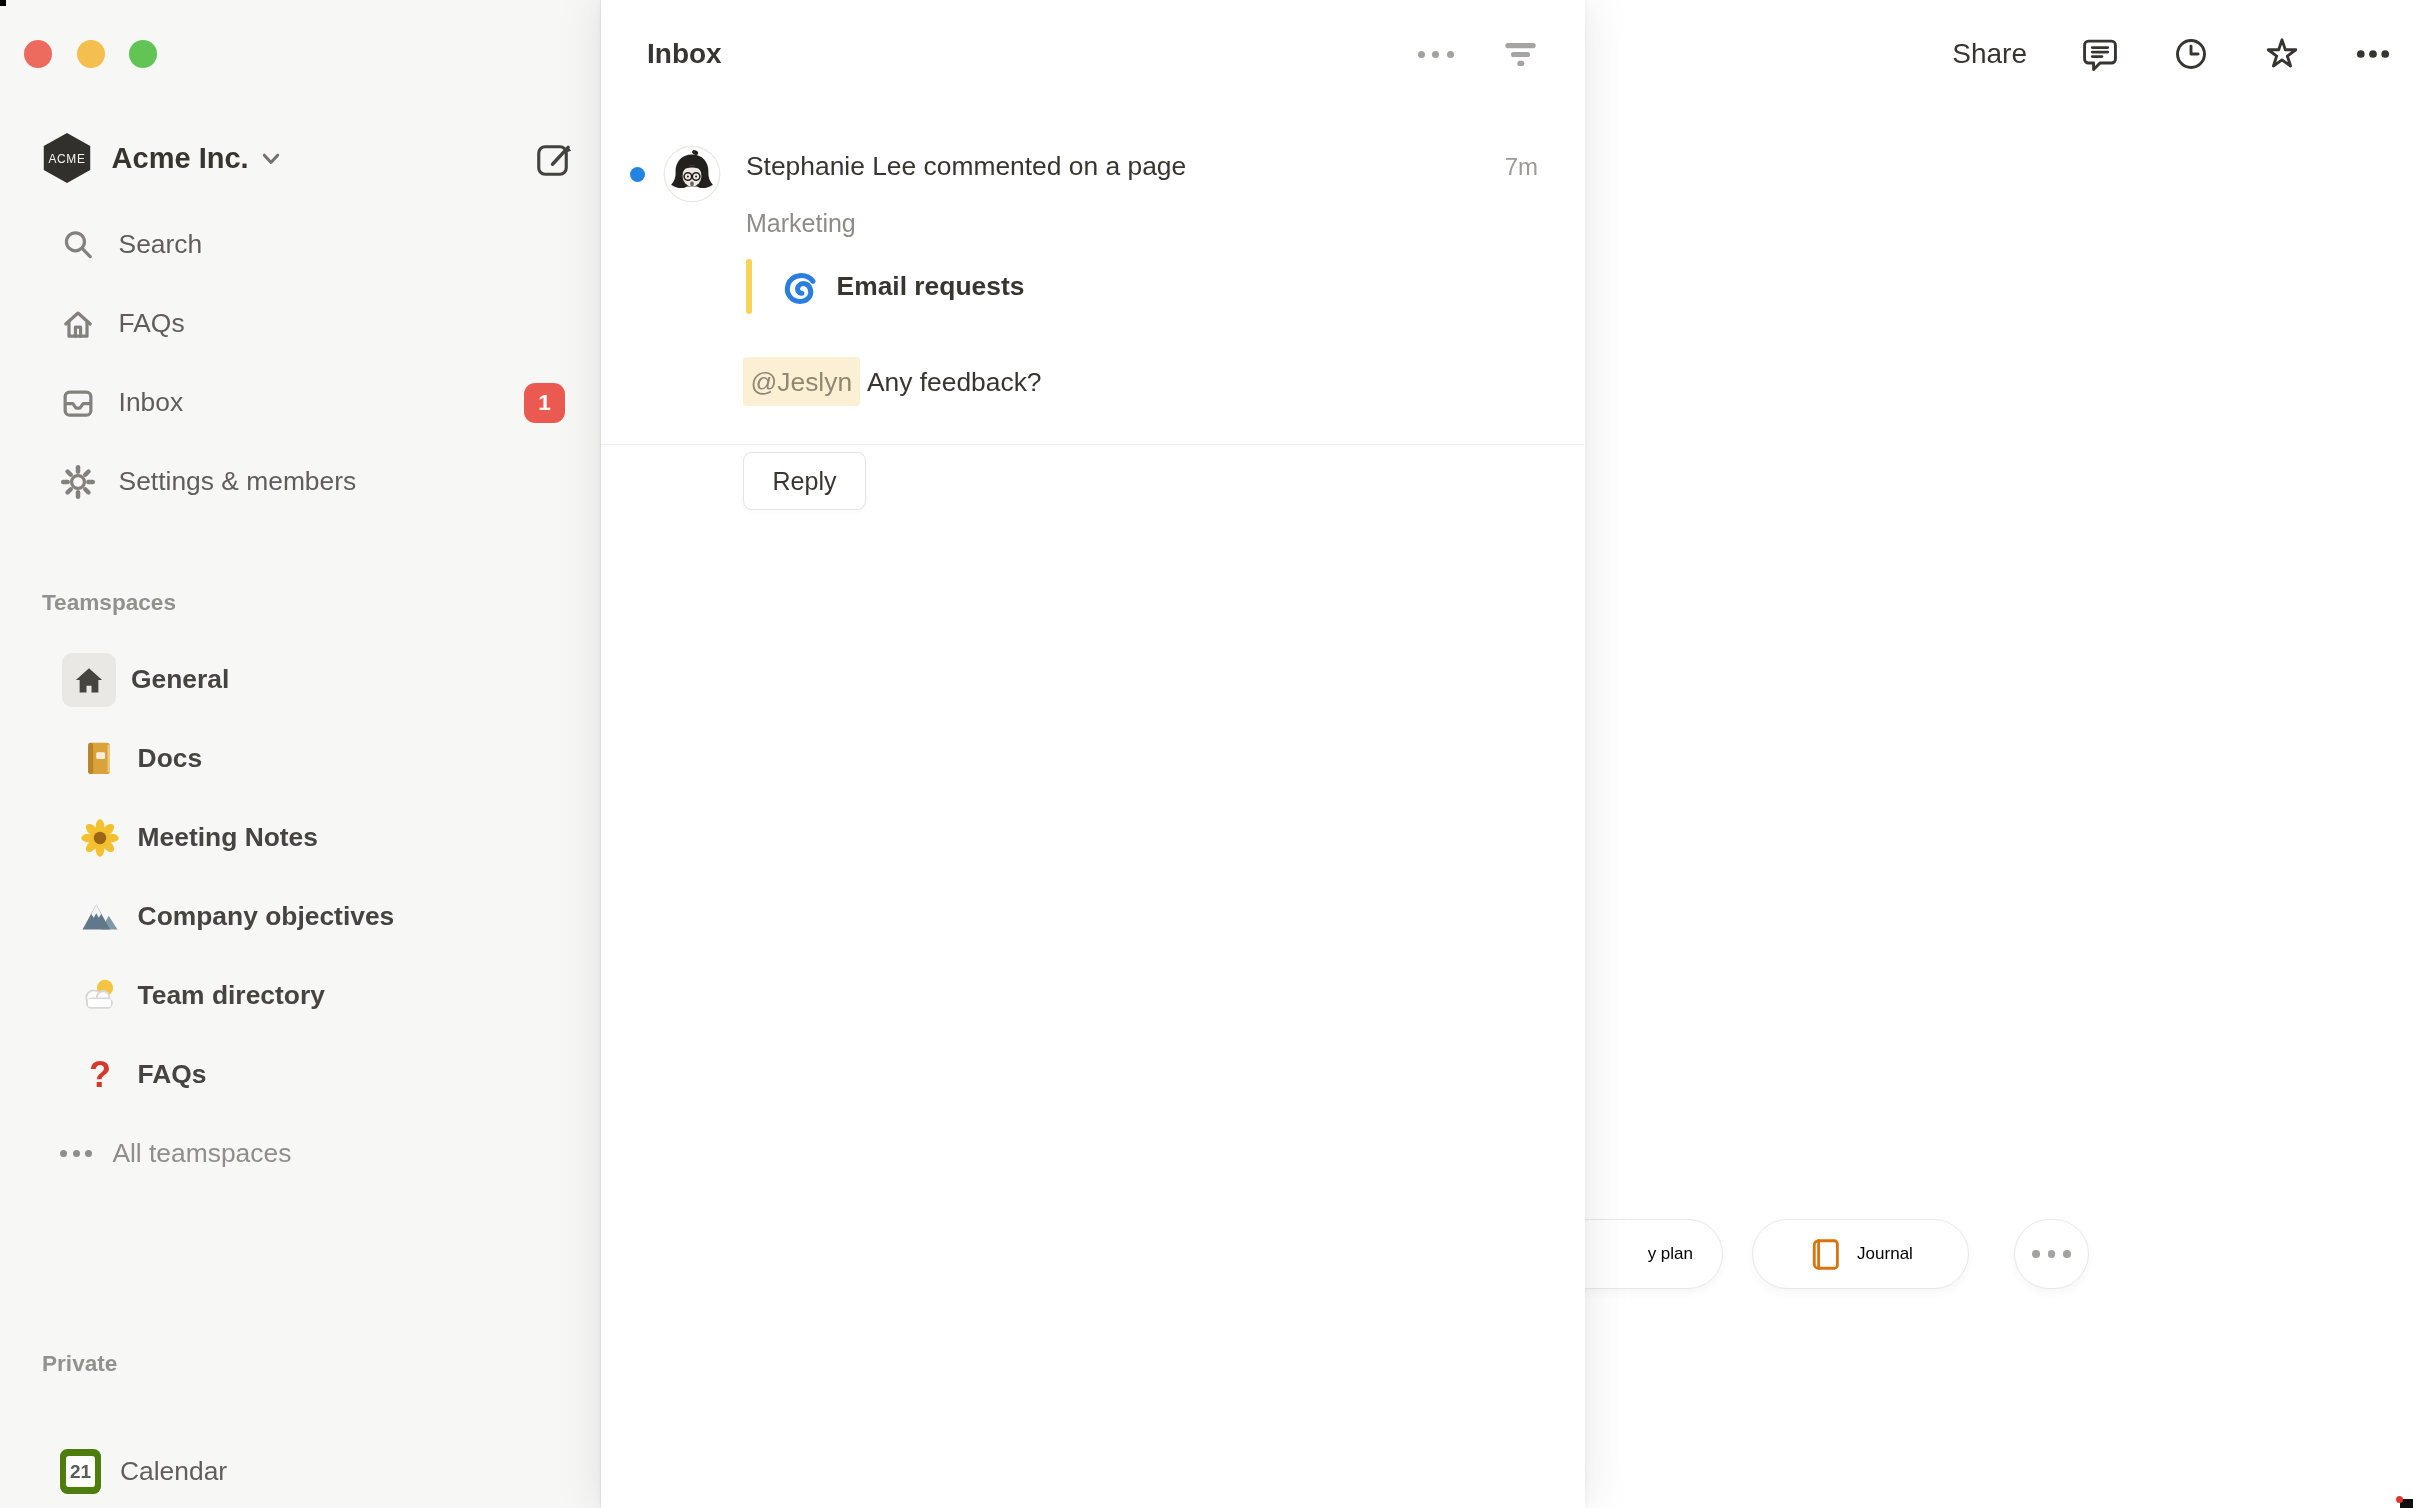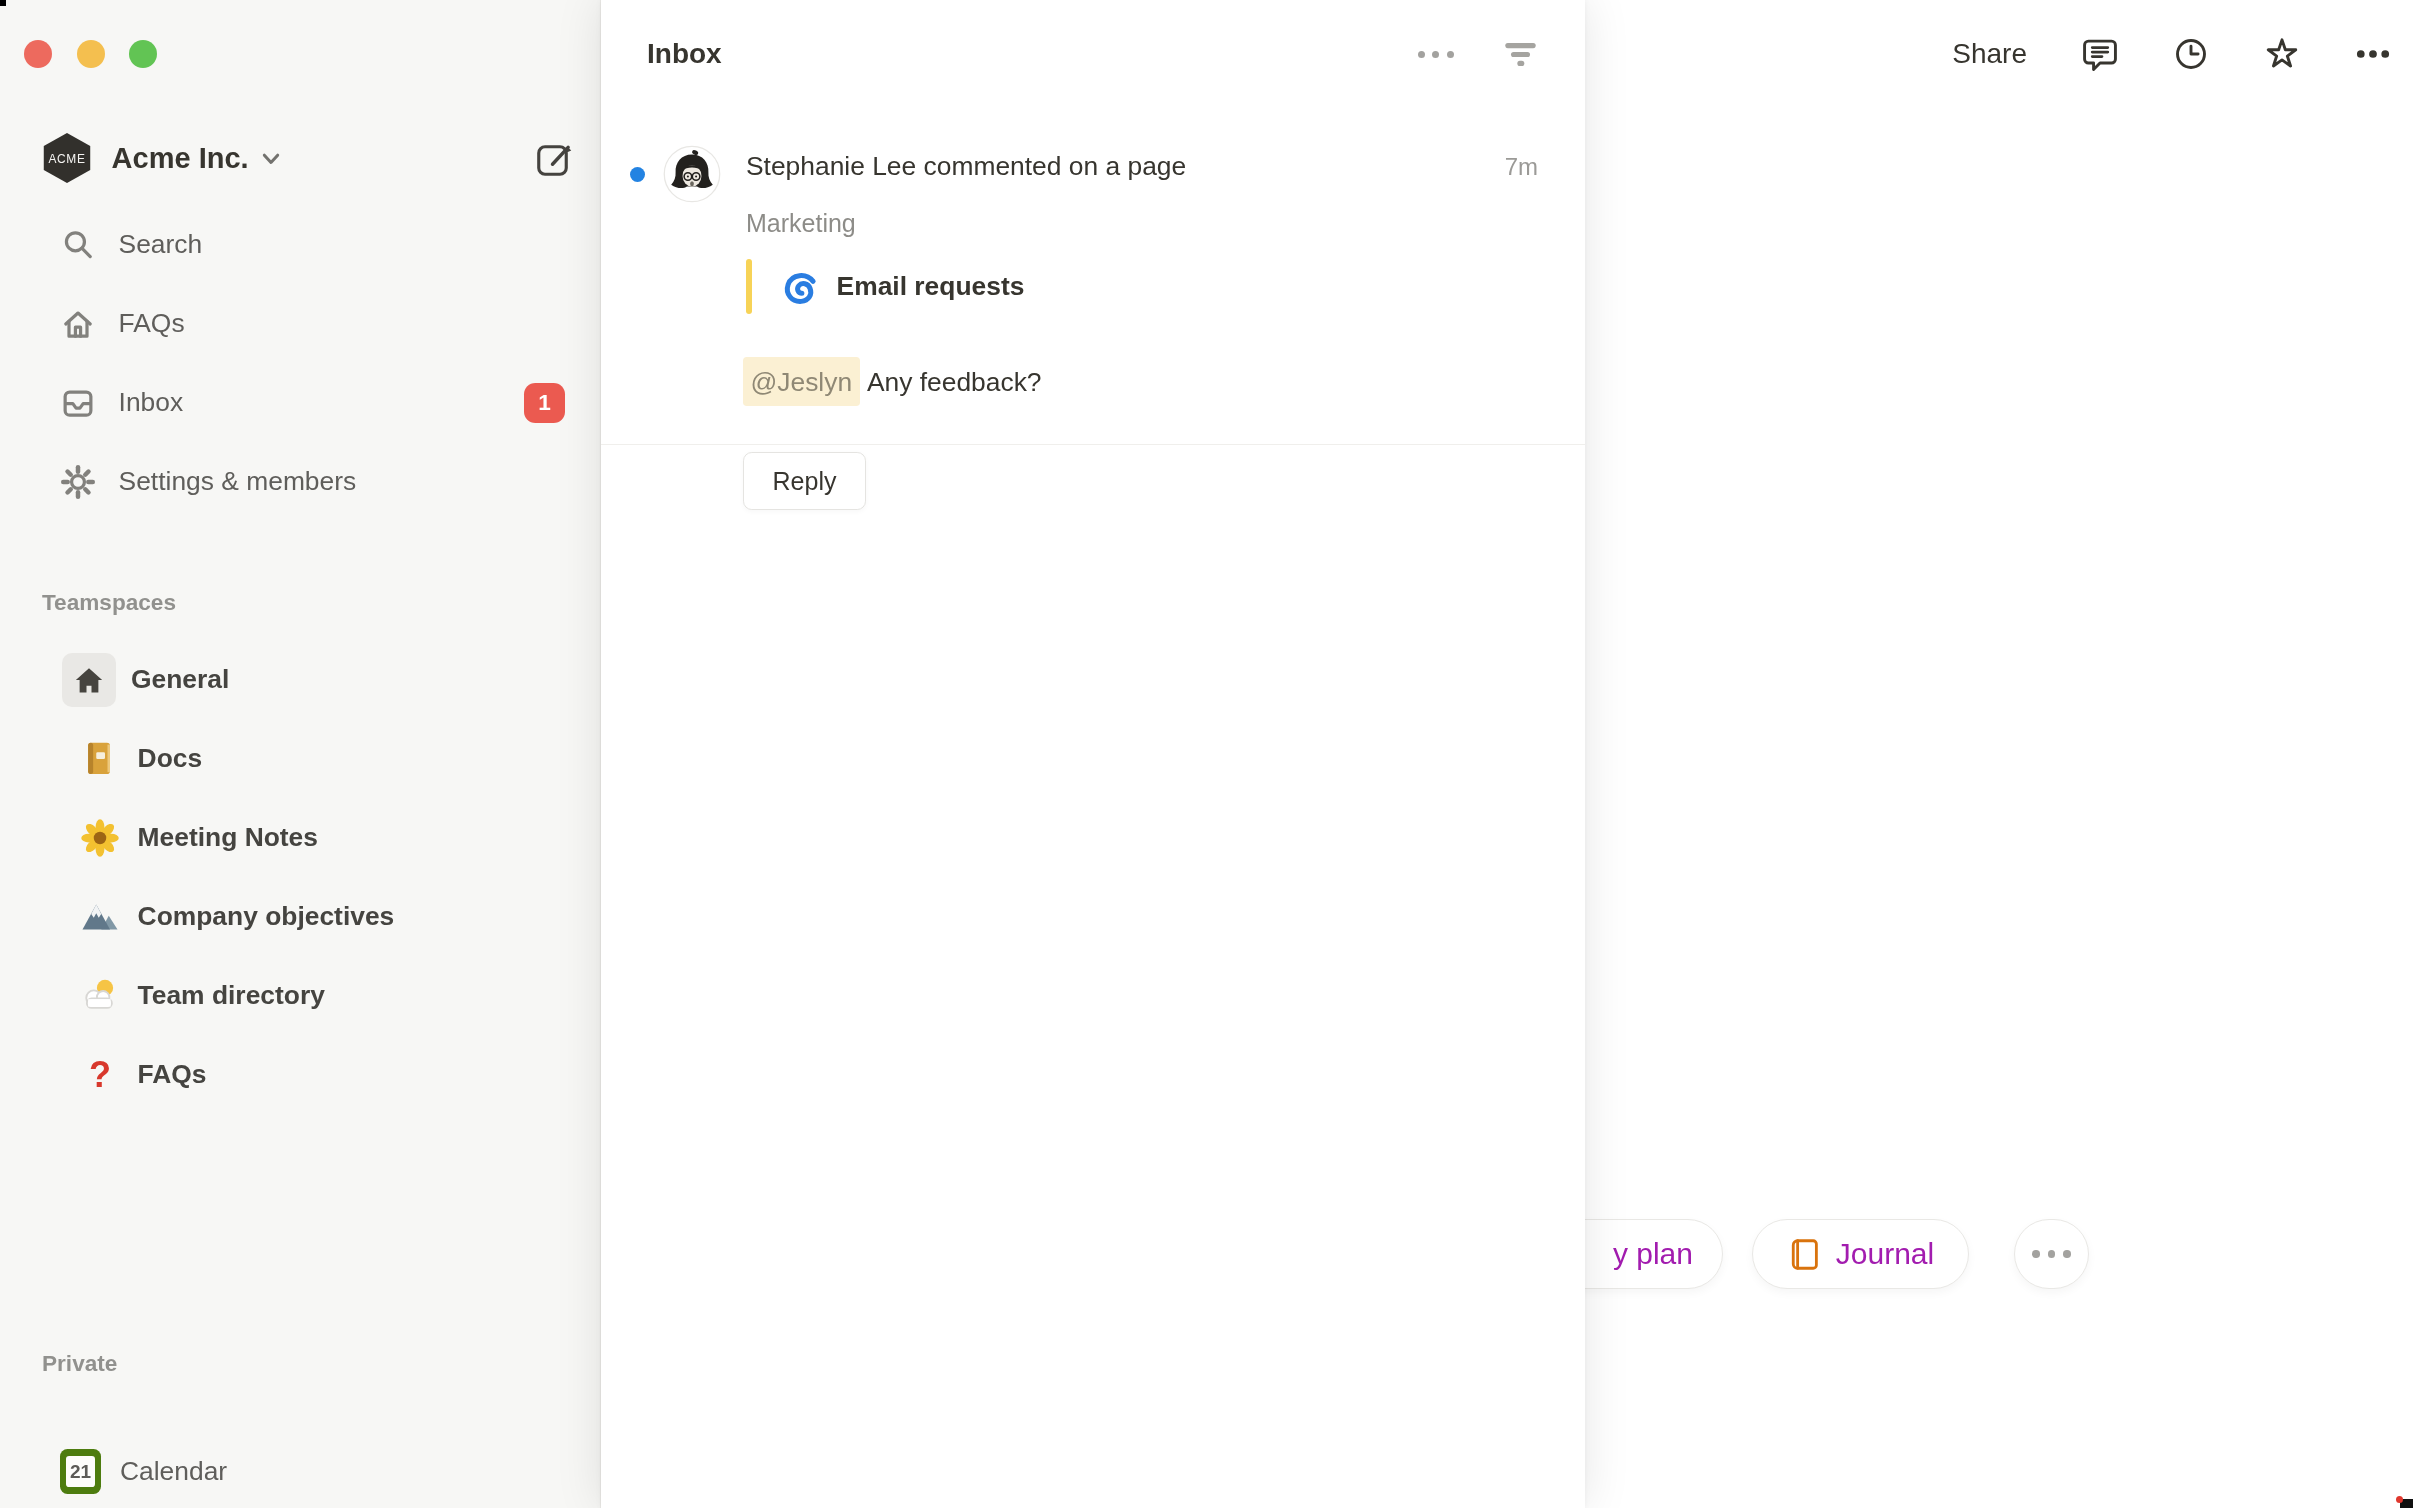--- a/index.html
+++ b/index.html
@@ -53,21 +53,21 @@
   
   .topbar { position:absolute; top:25px; right:22px; height:58px; display:flex; align-items:center; gap:55px; z-index:2; }
   .share-lbl { font-size:28px; font-weight:500; color:#37352f; cursor:pointer; }
   .tb-ic { width:36px; height:36px; display:flex; align-items:center; justify-content:center; cursor:pointer; }
 
   
   .pill { position:absolute; top:1219px; height:70px; background:#fff; border:1.3px solid #e9e8e5; border-radius:36px;
           display:flex; align-items:center; box-shadow:0 3.8px 10px rgba(0,0,0,0.04); z-index:1; cursor:pointer; }
   .pill-cut { left:1521px; width:202px; justify-content:flex-end; padding-right:29px; }
   .pill-journal { left:1752px; width:217px; justify-content:center; gap:14px; }
-  .pill-lbl { font-size:30px; font-weight:500; color:#a21caf; }
+  .pill-lbl { font-size:17px; font-weight:500; color:#000000; }
   .more-circle { position:absolute; left:2014px; top:1219px; width:75px; height:70px; border-radius:38px; background:#fff;
                  border:1.3px solid #e9e8e5; display:flex; align-items:center; justify-content:center; gap:8.2px;
                  box-shadow:0 3.8px 10px rgba(0,0,0,0.04); z-index:1; cursor:pointer; }
   .more-circle i { display:block; width:7.5px; height:7.5px; border-radius:50%; background:#a3a29f; }
 
   
   .panel { position:absolute; left:601px; top:0; width:984px; height:1508px; background:#fff; z-index:5;
            box-shadow:0 0 44px rgba(15,15,15,0.10), 0 0 6.3px rgba(15,15,15,0.05); }
   .panel-header { position:absolute; top:29px; left:46px; right:47px; height:50px; display:flex; align-items:center; }
   .panel-title { font-size:28px; font-weight:600; color:#37352f; }
@@ -246,20 +246,28 @@
             <rect x="13" y="37" width="36" height="12" fill="#ffffff"></rect>
           </svg>
         </span>
         <span class="ts-lbl">Team directory</span>
       </div>
       <div class="ts-item">
         <span class="ts-ic">
           <span class="qmark">?</span>
         </span>
         <span class="ts-lbl">FAQs</span>
+      </div>
+      <div class="all-ts">
+        <span class="dots">
+            <i></i>
+            <i></i>
+            <i></i>
+          </span>
+        <span class="all-ts-lbl">All teamspaces</span>
       </div>
     </div>
 
     <div class="section-label lbl-private">Private</div>
 
     <div class="priv-list">
       <div class="priv-item">
         <span class="cal-ic">
           <span class="cal-inner">21</span>
         </span>

